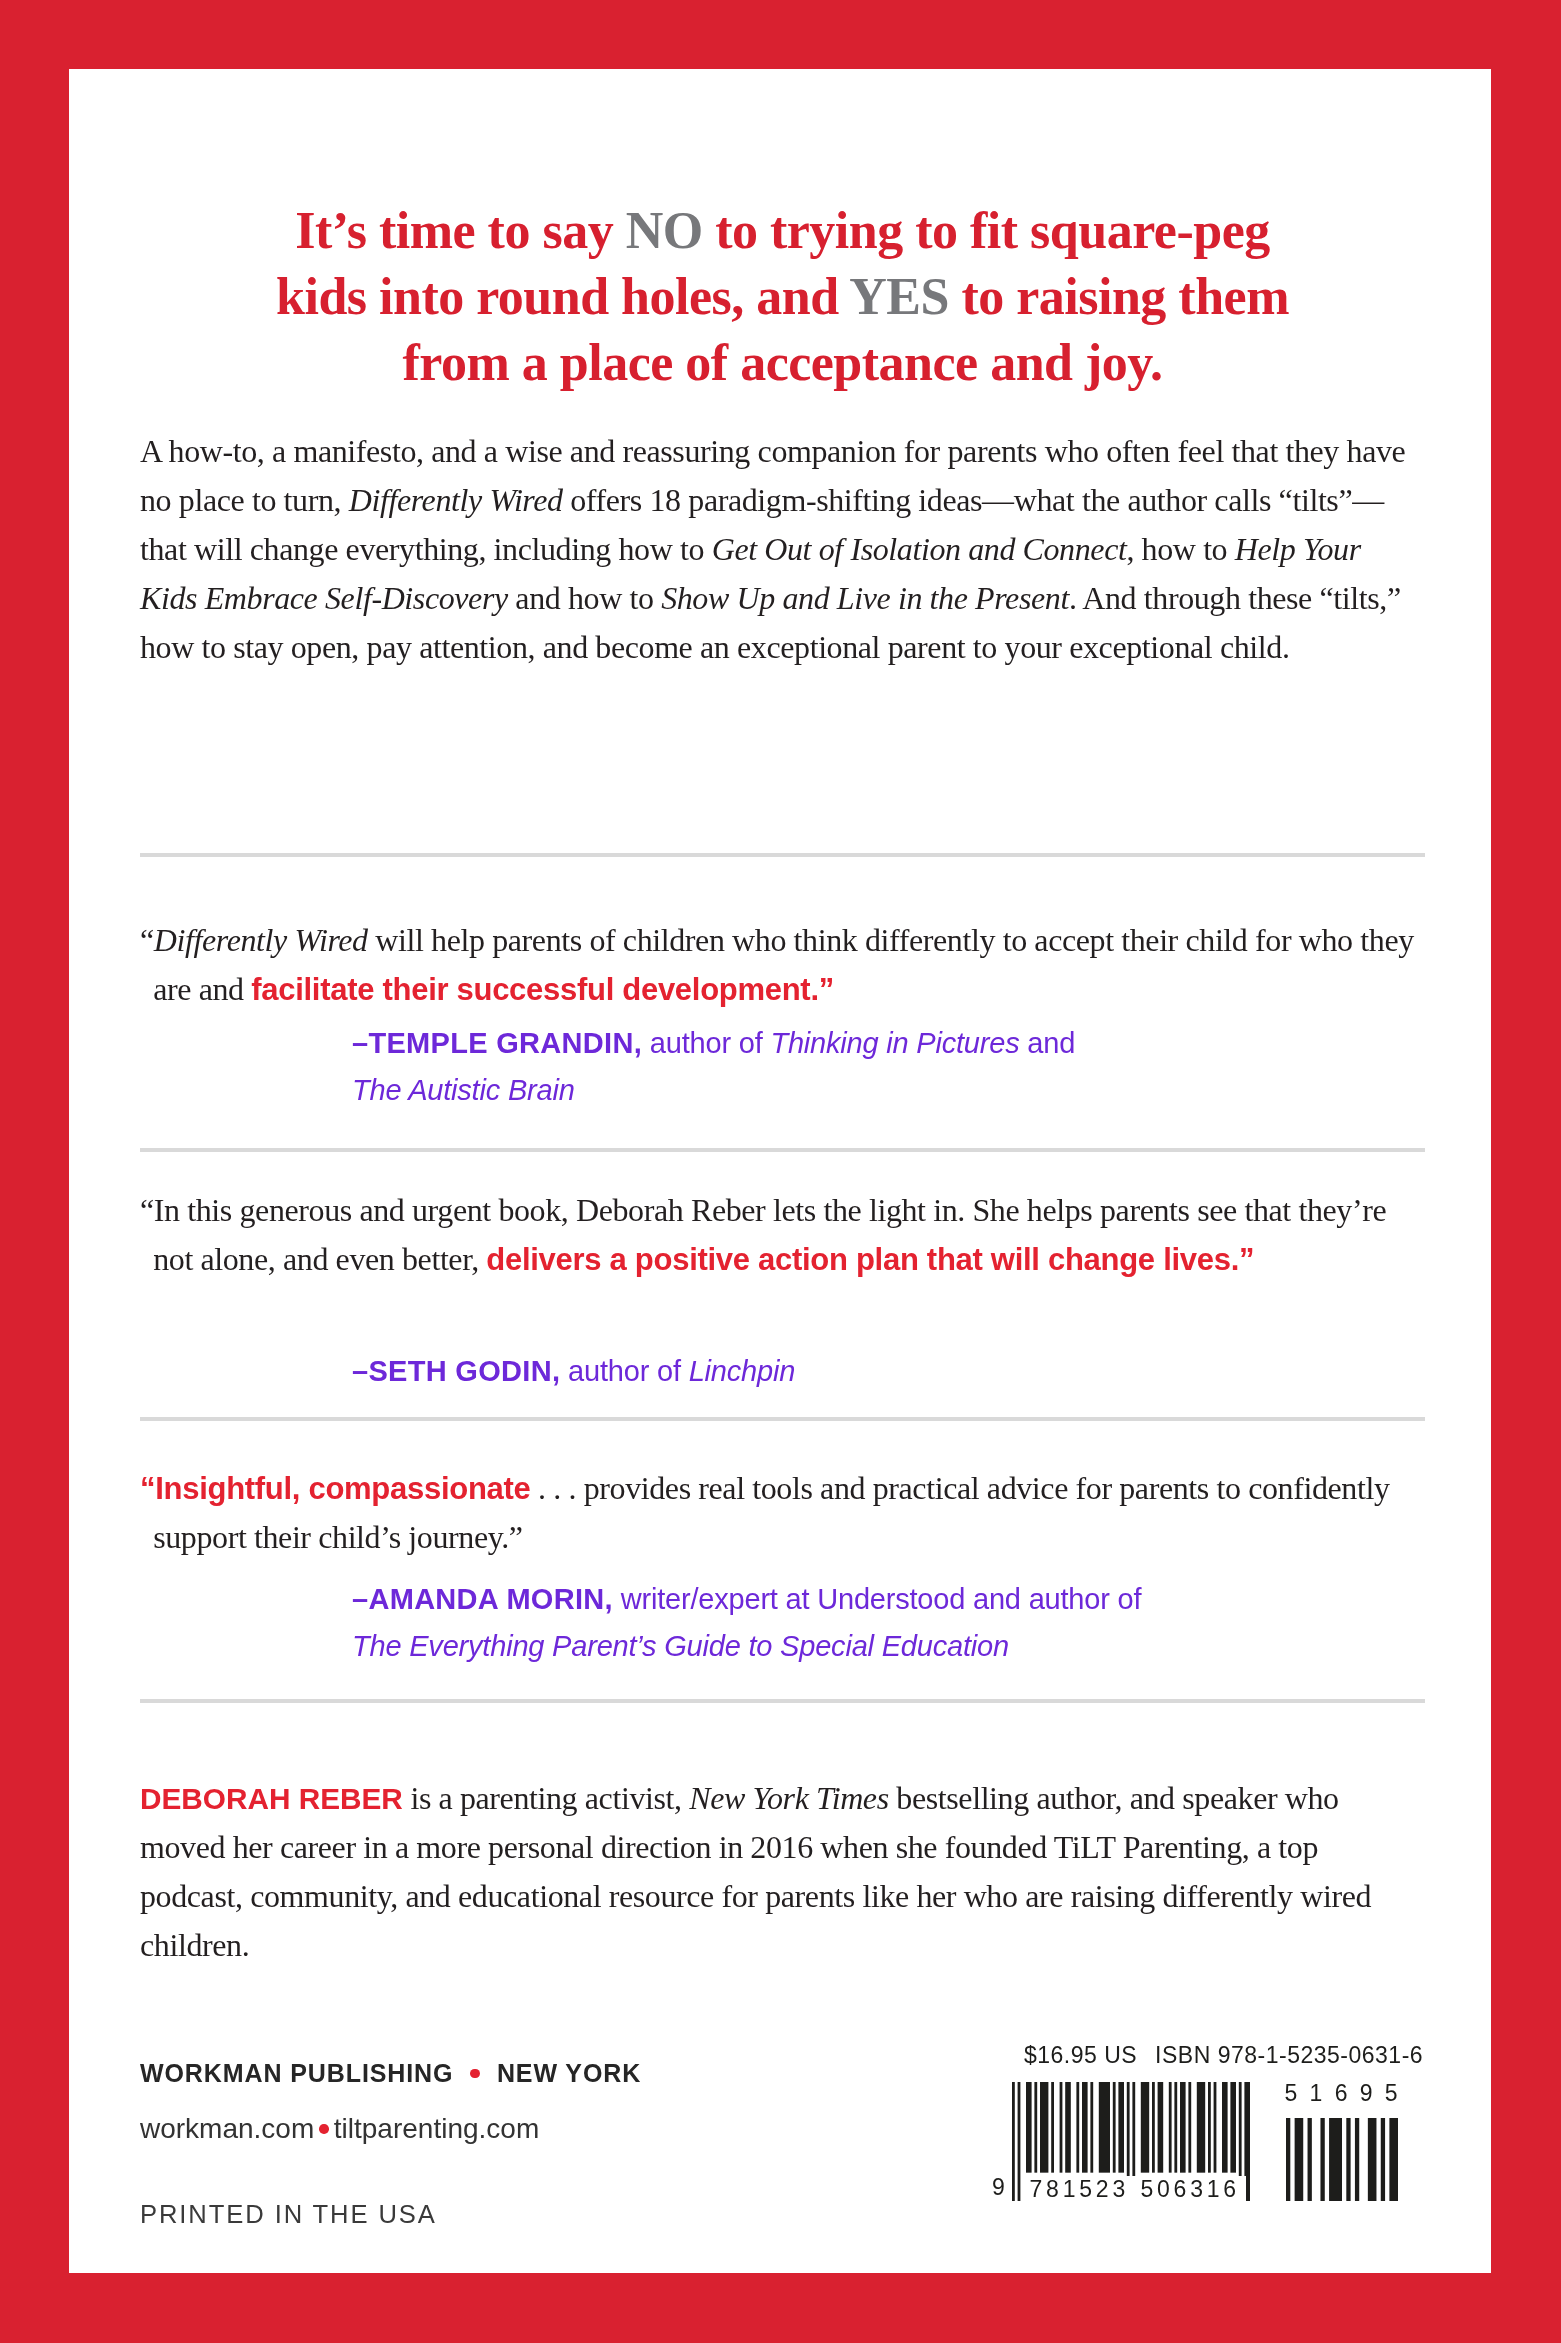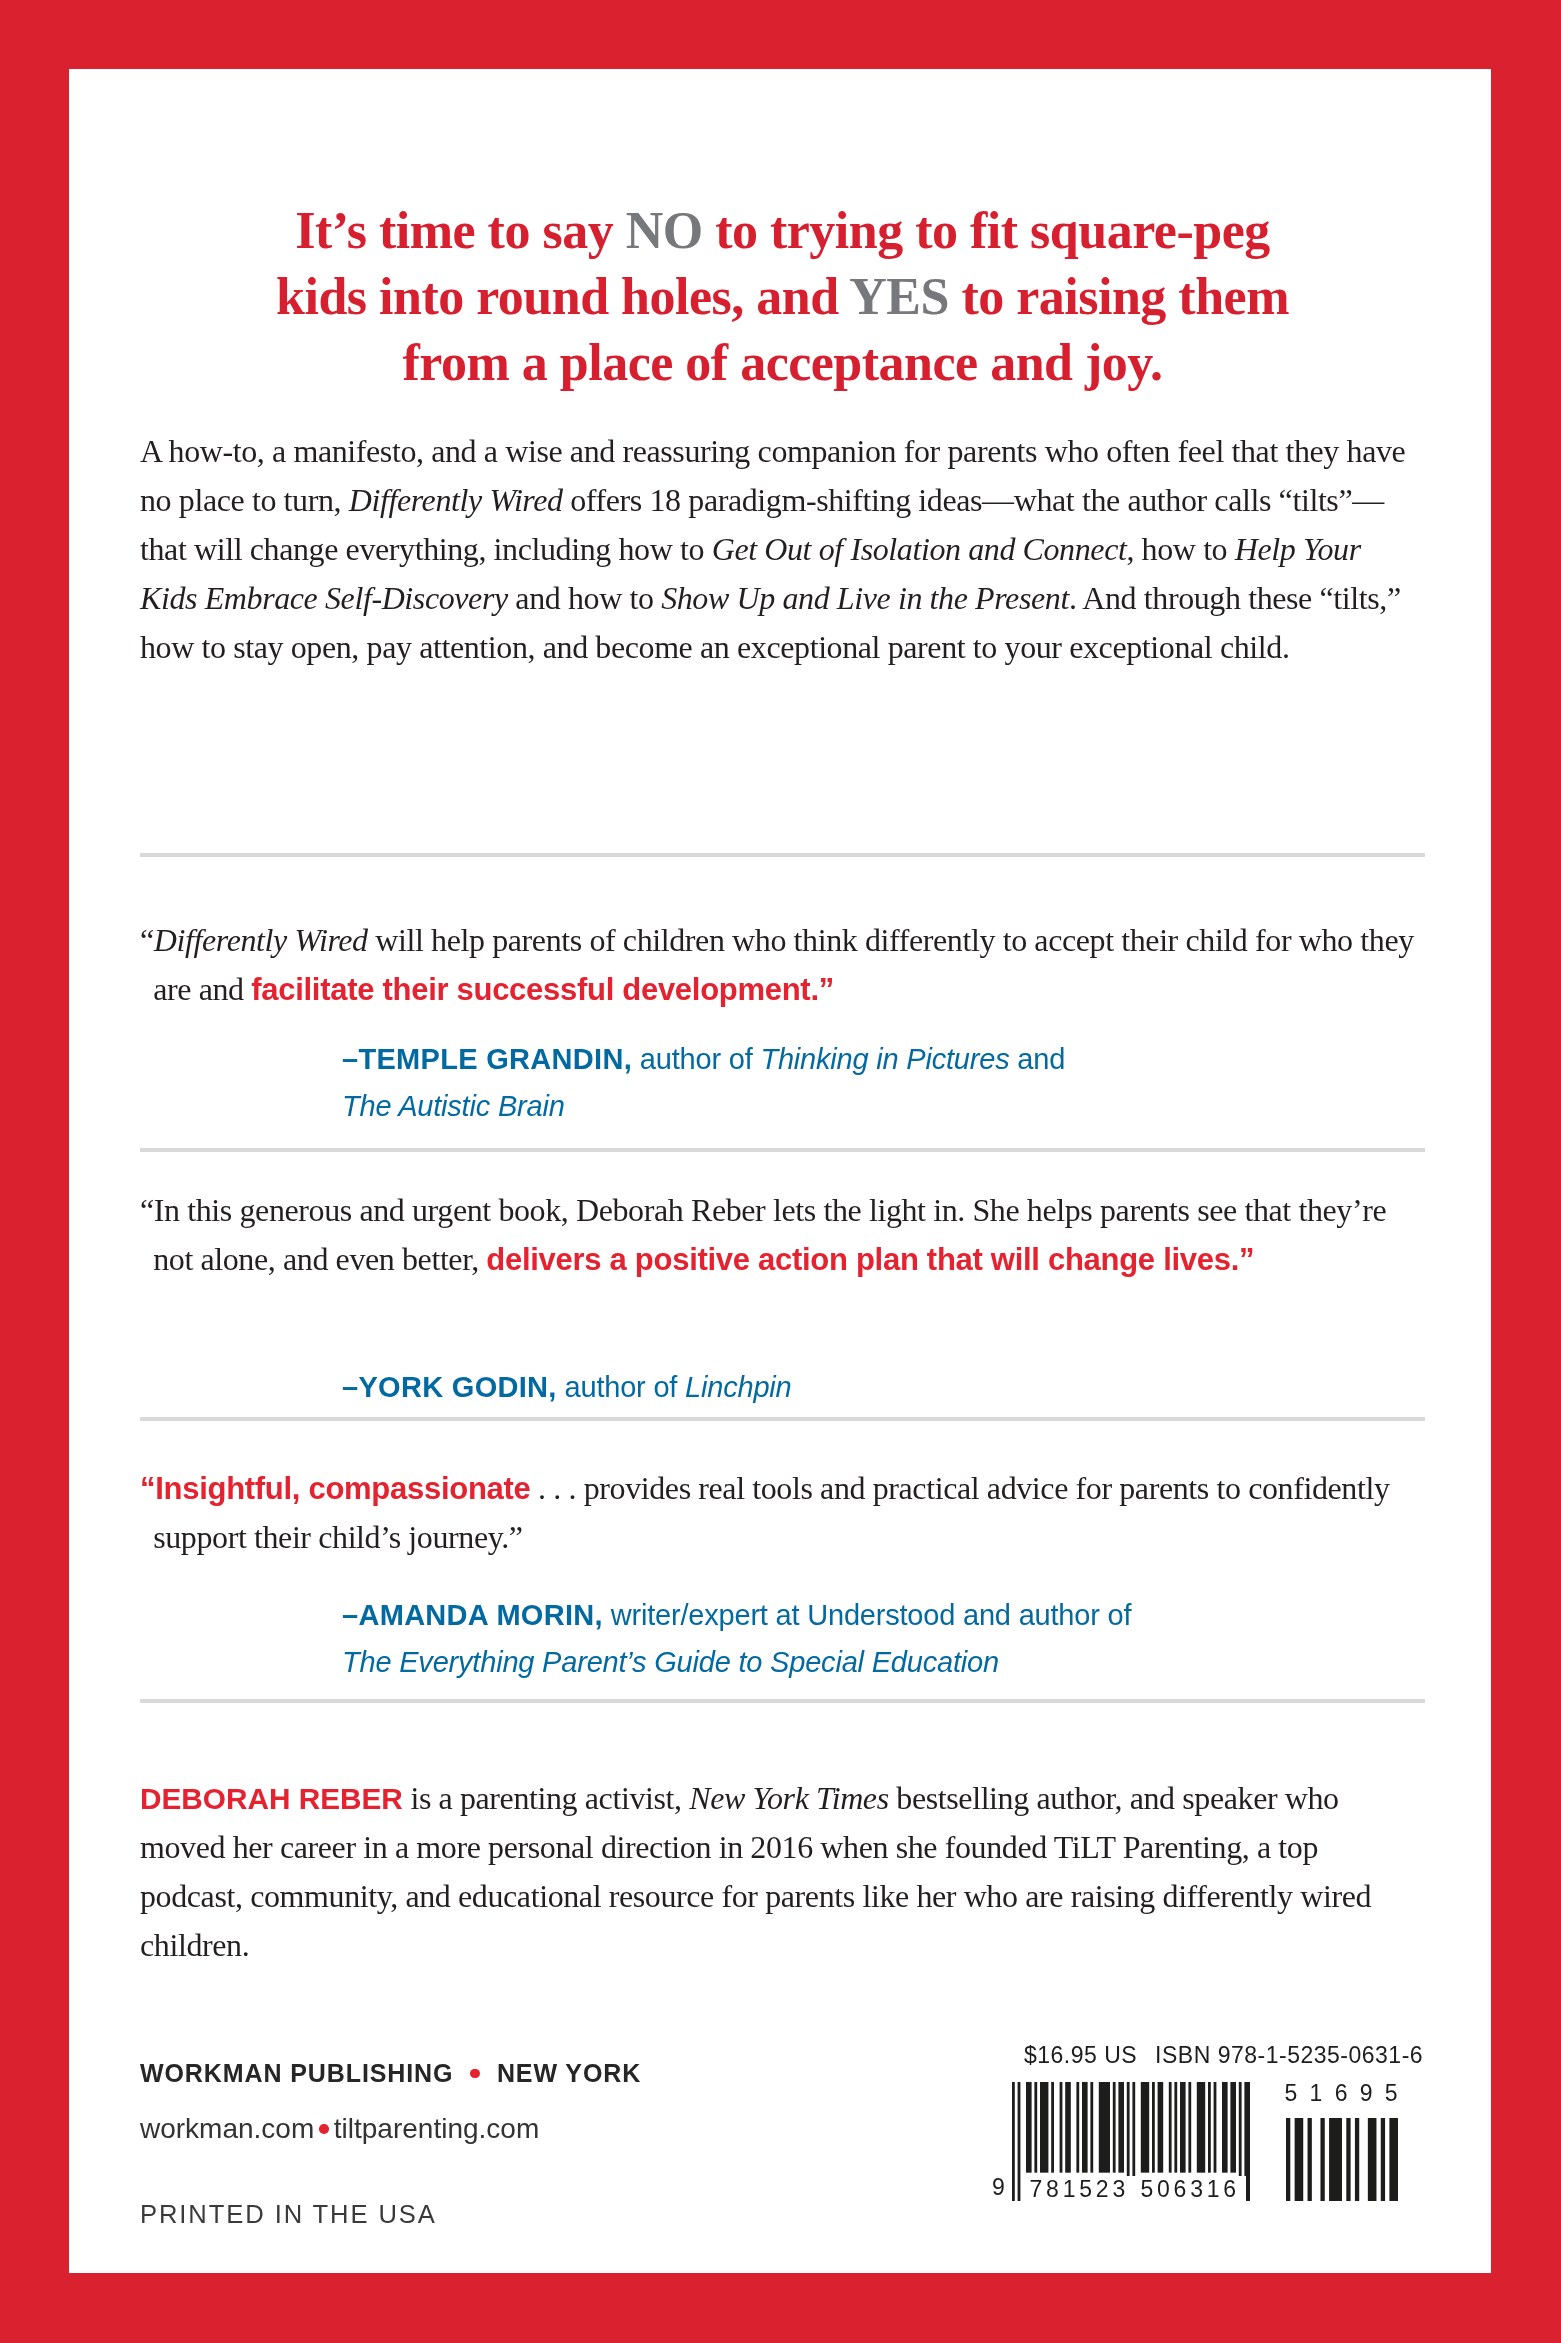--- a/index.html
+++ b/index.html
@@ -53,27 +53,26 @@
     line-height:49px;
     letter-spacing:-0.4px;
     color:var(--text-dark);
   }
   .quote{
     padding-left:13.2px;
     text-indent:-13.2px;
   }
   .quote .s-em{font-size:0.97em;}
   .attribution{
-    left:273px;
+    left:283px;
     font-family:"Liberation Sans",sans-serif;
     font-size:29px;
     line-height:47px;
     letter-spacing:-0.2px;
-    color:#0369a1;
-    margin-top:16px;
+    color:#6d28d9;
   }
   .divider{height:3.8px;background:var(--divider);}
 
   .bio .s-em{font-size:0.93em;letter-spacing:0;}
 
   
   .pub-line{
     font-family:"Liberation Sans",sans-serif;
     font-weight:700;
     font-size:25px;
@@ -134,21 +133,21 @@
     <p class="abs copy" style="top:358px"><span>A how-to, a manifesto, and a wise and reassuring companion for parents who often feel that they have no place to turn, </span><span class="s-i">Differently Wired</span><span> offers 18 paradigm-shifting ideas—what the author calls “tilts”—that will change everything, including how to </span><span class="s-i">Get Out of Isolation and Connect</span><span>, how to </span><span class="s-i">Help Your Kids Embrace Self-Discovery</span><span> and how to </span><span class="s-i">Show Up and Live in the Present</span><span>. And through these “tilts,” how to stay open, pay attention, and become an exceptional parent to your exceptional child.</span></p>
 
     <div class="abs divider" style="top:784px"></div>
 
     <p class="abs copy quote" style="top:847px"><span>“</span><span class="s-i">Differently Wired</span><span> will help parents of children who think differently to accept their child for who they are and </span><span class="s-em">facilitate their successful development.”</span></p>
     <p class="abs attribution" style="top:951px"><span class="s-name">–TEMPLE GRANDIN,</span><span> author of </span><span class="s-i">Thinking in Pictures</span><span> and</span><br><span class="s-i">The Autistic Brain</span></p>
 
     <div class="abs divider" style="top:1079px"></div>
 
     <p class="abs copy quote" style="top:1117px"><span>“In this generous and urgent book, Deborah Reber lets the light in. She helps parents see that they’re not alone, and even better, </span><span class="s-em">delivers a positive action plan that will change lives.”</span></p>
-    <p class="abs attribution" style="top:1279px"><span class="s-name">–YORK GODIN,</span><span> author of </span><span class="s-i">Linchpin</span></p>
+    <p class="abs attribution" style="top:1279px"><span class="s-name">–SETH GODIN,</span><span> author of </span><span class="s-i">Linchpin</span></p>
 
     <div class="abs divider" style="top:1348px"></div>
 
     <p class="abs copy quote" style="top:1395px"><span class="s-em">“Insightful, compassionate</span><span> . . . provides real tools and practical advice for parents to confidently support their child’s journey.”</span></p>
     <p class="abs attribution" style="top:1507px"><span class="s-name">–AMANDA MORIN,</span><span> writer/expert at Understood and author of</span><br><span class="s-i">The Everything Parent’s Guide to Special Education</span></p>
 
     <div class="abs divider" style="top:1630px"></div>
 
     <p class="abs copy bio" style="top:1705px"><span class="s-em">DEBORAH REBER</span><span> is a parenting activist, </span><span class="s-i">New York Times</span><span> bestselling author, and speaker who moved her career in a more personal direction in 2016 when she founded TiLT Parenting, a top podcast, community, and educational resource for parents like her who are raising differently wired children.</span></p>
 

